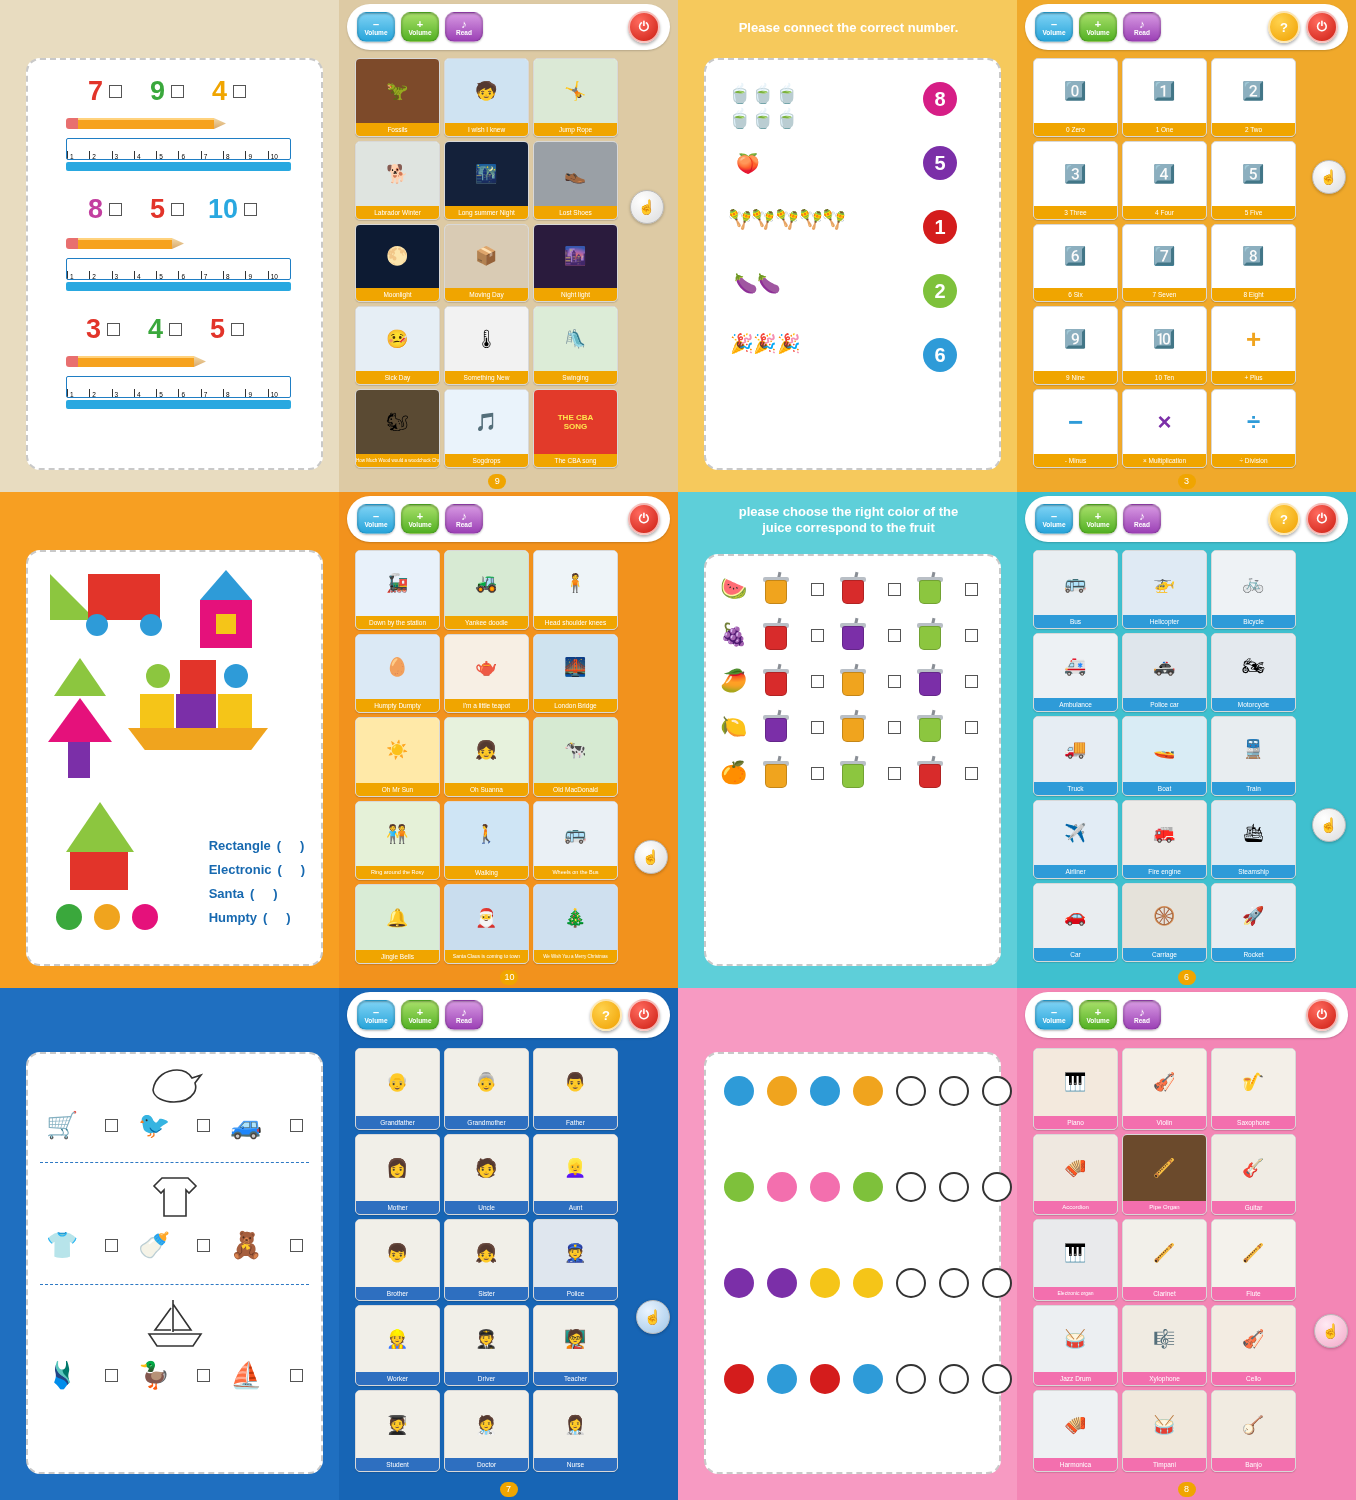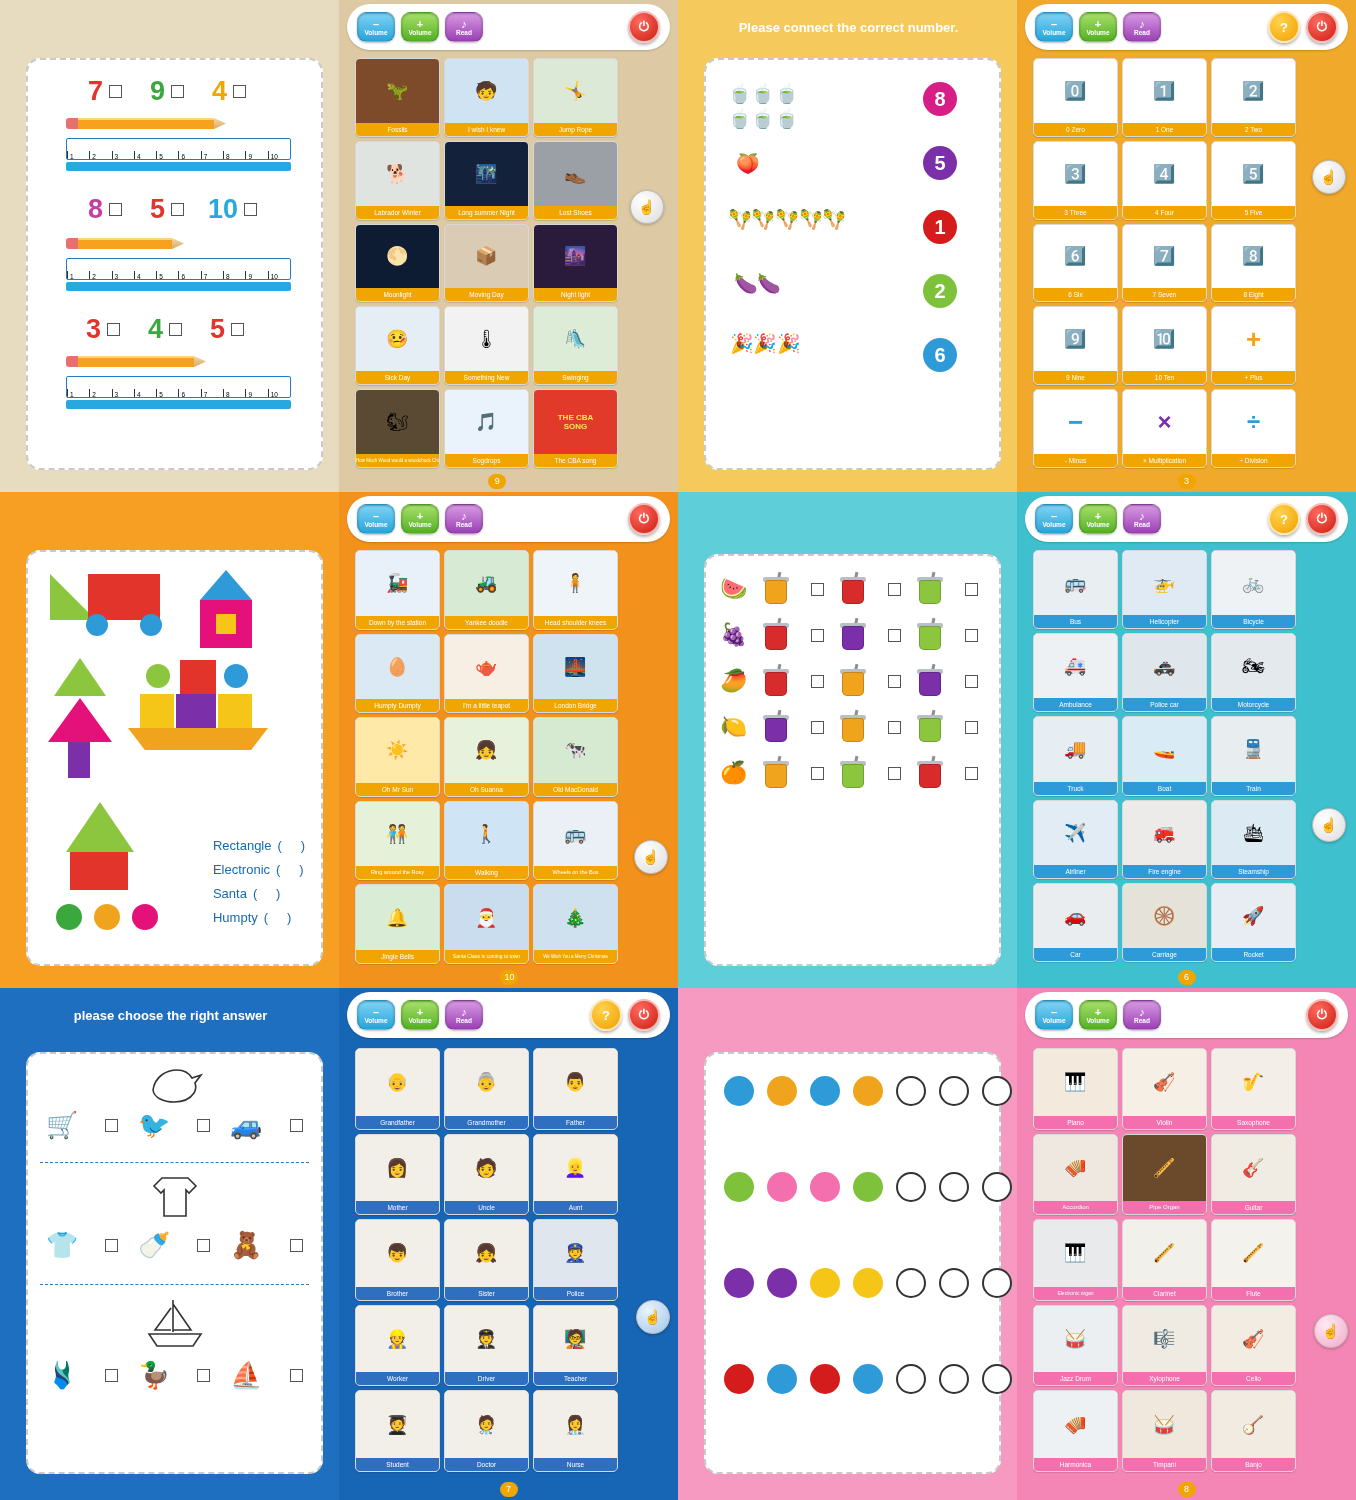--- a/index.html
+++ b/index.html
@@ -144,21 +144,21 @@
     display: flex; align-items: center; justify-content: center;
   }
   .itemrow { position: absolute; display: flex; align-items: center; gap: 2px; font-size: 19px; }
 
   
   .p3 { background: #f2921d; }
   .p3 .page-left { background: #f79f22; }
   .p3 .page-right { background: #f2921d; }
   .shape { position: absolute; }
   .tri { width: 0; height: 0; }
-  .legend { position: absolute; right: 14px; bottom: 30px; font-size: 13px; color: #1769b0; font-weight: normal; }
+  .legend { position: absolute; right: 14px; bottom: 30px; font-size: 13px; color: #1769b0; font-weight: bold; }
   .legend div { margin-bottom: 9px; }
   .legend .paren { letter-spacing: 2px; margin-left: 6px; }
 
   
   .p4 { background: #3fc0cf; }
   .p4 .page-left { background: #5ecfd9; }
   .p4 .page-right { background: #3fc0cf; }
   .juice { position: relative; width: 26px; height: 30px; }
   .juice .jar { position: absolute; left: 2px; top: 6px; right: 2px; bottom: 0; border-radius: 3px 3px 5px 5px; border: 1.5px solid rgba(0,0,0,.18); }
   .juice .straw { position: absolute; left: 14px; top: -2px; width: 3px; height: 14px; background: #8a8f96; transform: rotate(12deg); }
@@ -681,20 +681,24 @@
         </div>
         <div class="thumb" style="right:10px;top:348px">☝</div>
         <div class="pagenum" style="background:#f0a500;right:46%">10</div>
       </div>
     </div>
   </div>
 
   <div class="panel p4">
     <div class="spread">
       <div class="page-left">
+        <div class="hdr">
+          <div class="hdr-title" style="white-space:pre-line">please choose the right color of the
+juice correspond to the fruit</div>
+        </div>
         <div class="worksheet" style="left:26px;top:62px;right:16px;bottom:22px">
           <div style="position:absolute;left:14px;top:18px;right:10px;display:flex;flex-direction:column;gap:16px">
             <div style="display:flex;align-items:center;gap:16px">
               <span style="font-size:22px">🍉</span>
               <span class="juice">
                   <span class="straw"></span>
                   <span class="lid"></span>
                   <span class="jar" style="background:#f0a41e"></span>
                 </span>
                 <span class="chkbox"></span>
@@ -887,23 +891,20 @@
         </div>
         <div class="thumb" style="right:10px;top:316px">☝</div>
         <div class="pagenum" style="background:#f0a500;right:46%">6</div>
       </div>
     </div>
   </div>
 
   <div class="panel p5">
     <div class="spread">
       <div class="page-left">
-        <div class="hdr">
-          <div class="hdr-title">please choose the right answer</div>
-        </div>
         <div class="worksheet" style="left:26px;top:64px;right:16px;bottom:26px">
 
           <div style="position:absolute;left:0;right:0;top:8px;text-align:center;font-size:30px;color:#fff;text-shadow:0 0 0 #000">
             <svg width="60" height="42" viewBox="0 0 60 42">
                 <path d="M8 28c2-14 14-20 24-20 7 0 12 3 15 8l9-3-6 8c1 3 1 7-1 10-4 6-12 9-20 9-10 0-20-4-21-12z" fill="#fff" stroke="#333" stroke-width="1.6"></path>
               </svg>
           </div>
           <div style="position:absolute;left:8px;right:8px;top:56px;display:flex;justify-content:space-around;align-items:center">
             <span style="font-size:26px">🛒</span>
               <span class="chkbox"></span>

